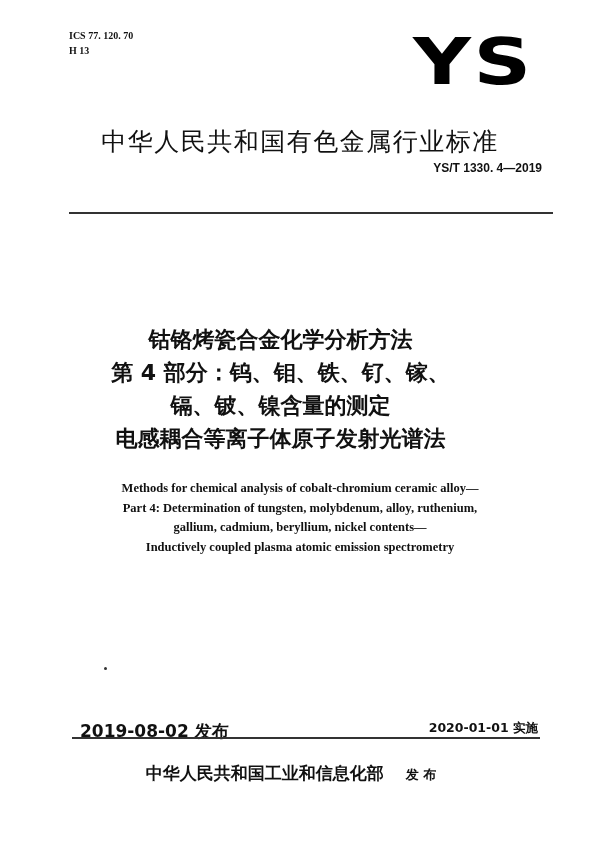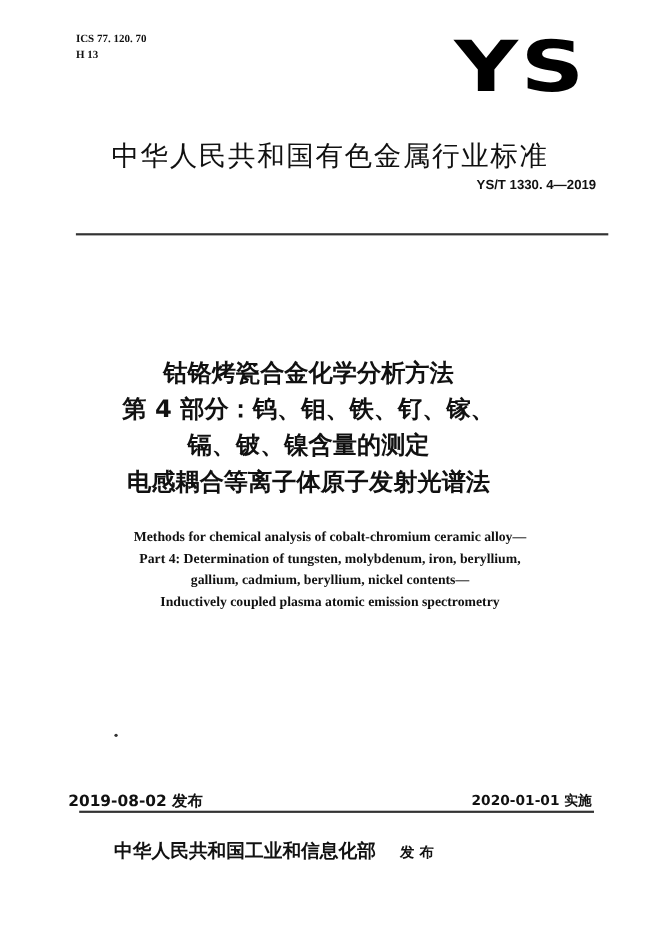--- a/index.html
+++ b/index.html
@@ -6,24 +6,24 @@
   body { width: 600px; height: 849px; position: relative; overflow: hidden; color: #111; font-family: "DejaVu Sans", sans-serif; }
   .abs { position: absolute; }
   .ics { left: 69px; top: 28px; font-family: "Liberation Serif", serif; font-size: 10px; font-weight: bold; line-height: 15px; }
   .logo { left: 413px; top: 30px; font-family: "DejaVu Sans", sans-serif; font-weight: bold; font-size: 64px; line-height: 64px; letter-spacing: 2px; transform: scaleX(1.25); transform-origin: left top; color: #000; }
   .org { left: 0; width: 600px; top: 110px; text-align: center; font-size: 25px; letter-spacing: 1.5px; line-height: 32px; margin-top: 16px; }
   .code { right: 58px; top: 161px; font-size: 12px; font-weight: bold; font-family: "Liberation Sans", sans-serif; }
   .rule-top { left: 69px; width: 484px; top: 212px; height: 2px; background: #333; }
   .cn-title { left: 0; width: 561px; top: 323px; text-align: center; font-size: 22px; line-height: 33px; font-weight: bold; }
   .en-title { left: 0; width: 600px; top: 479px; text-align: center; font-family: "Liberation Serif", serif; font-weight: bold; font-size: 12.5px; line-height: 19.5px; }
   .dot { left: 104px; top: 667px; width: 3px; height: 3px; background: #333; border-radius: 50%; }
-  .pub-date { left: 62px; top: 720px; font-size: 14px; font-weight: bold; }
+  .pub-date { left: 80px; top: 720px; font-size: 17px; font-weight: bold; }
   .eff-date { right: 62px; top: 720px; font-size: 12.5px; font-weight: bold; text-align: right; }
   .rule-bottom { left: 72px; width: 468px; top: 737px; height: 1.5px; background: #333; }
-  .issuer { left: 0; width: 498px; top: 762px; text-align: center; font-size: 17px; font-weight: bold; font-family: "DejaVu Serif", serif; }
+  .issuer { left: 0; width: 498px; top: 762px; text-align: center; font-size: 17px; font-weight: bold; font-family: "DejaVu Serif", serif; padding-left: 42px; }
   .issuer .label { font-size: 13px; margin-left: 22px; font-family: "DejaVu Sans", sans-serif; }
 </style>
 </head>
 <body>
 
 <div class="abs ics">
   <div>ICS 77. 120. 70</div>
   <div>H 13</div>
 </div>
 
@@ -37,21 +37,21 @@
 
 <div class="abs cn-title">
   <div>钴铬烤瓷合金化学分析方法</div>
   <div>第 4 部分：钨、钼、铁、钌、镓、</div>
   <div>镉、铍、镍含量的测定</div>
   <div>电感耦合等离子体原子发射光谱法</div>
 </div>
 
 <div class="abs en-title">
   <div>Methods for chemical analysis of cobalt-chromium ceramic alloy—</div>
-  <div>Part 4: Determination of tungsten, molybdenum, iron, beryllium,</div>
+  <div>Part 4: Determination of tungsten, molybdenum, alloy, ruthenium,</div>
   <div>gallium, cadmium, beryllium, nickel contents—</div>
   <div>Inductively coupled plasma atomic emission spectrometry</div>
 </div>
 
 <div class="abs dot"></div>
 
 <div class="abs pub-date">2019-08-02 发布</div>
 <div class="abs eff-date">2020-01-01 实施</div>
 
 <div class="abs rule-bottom"></div>

